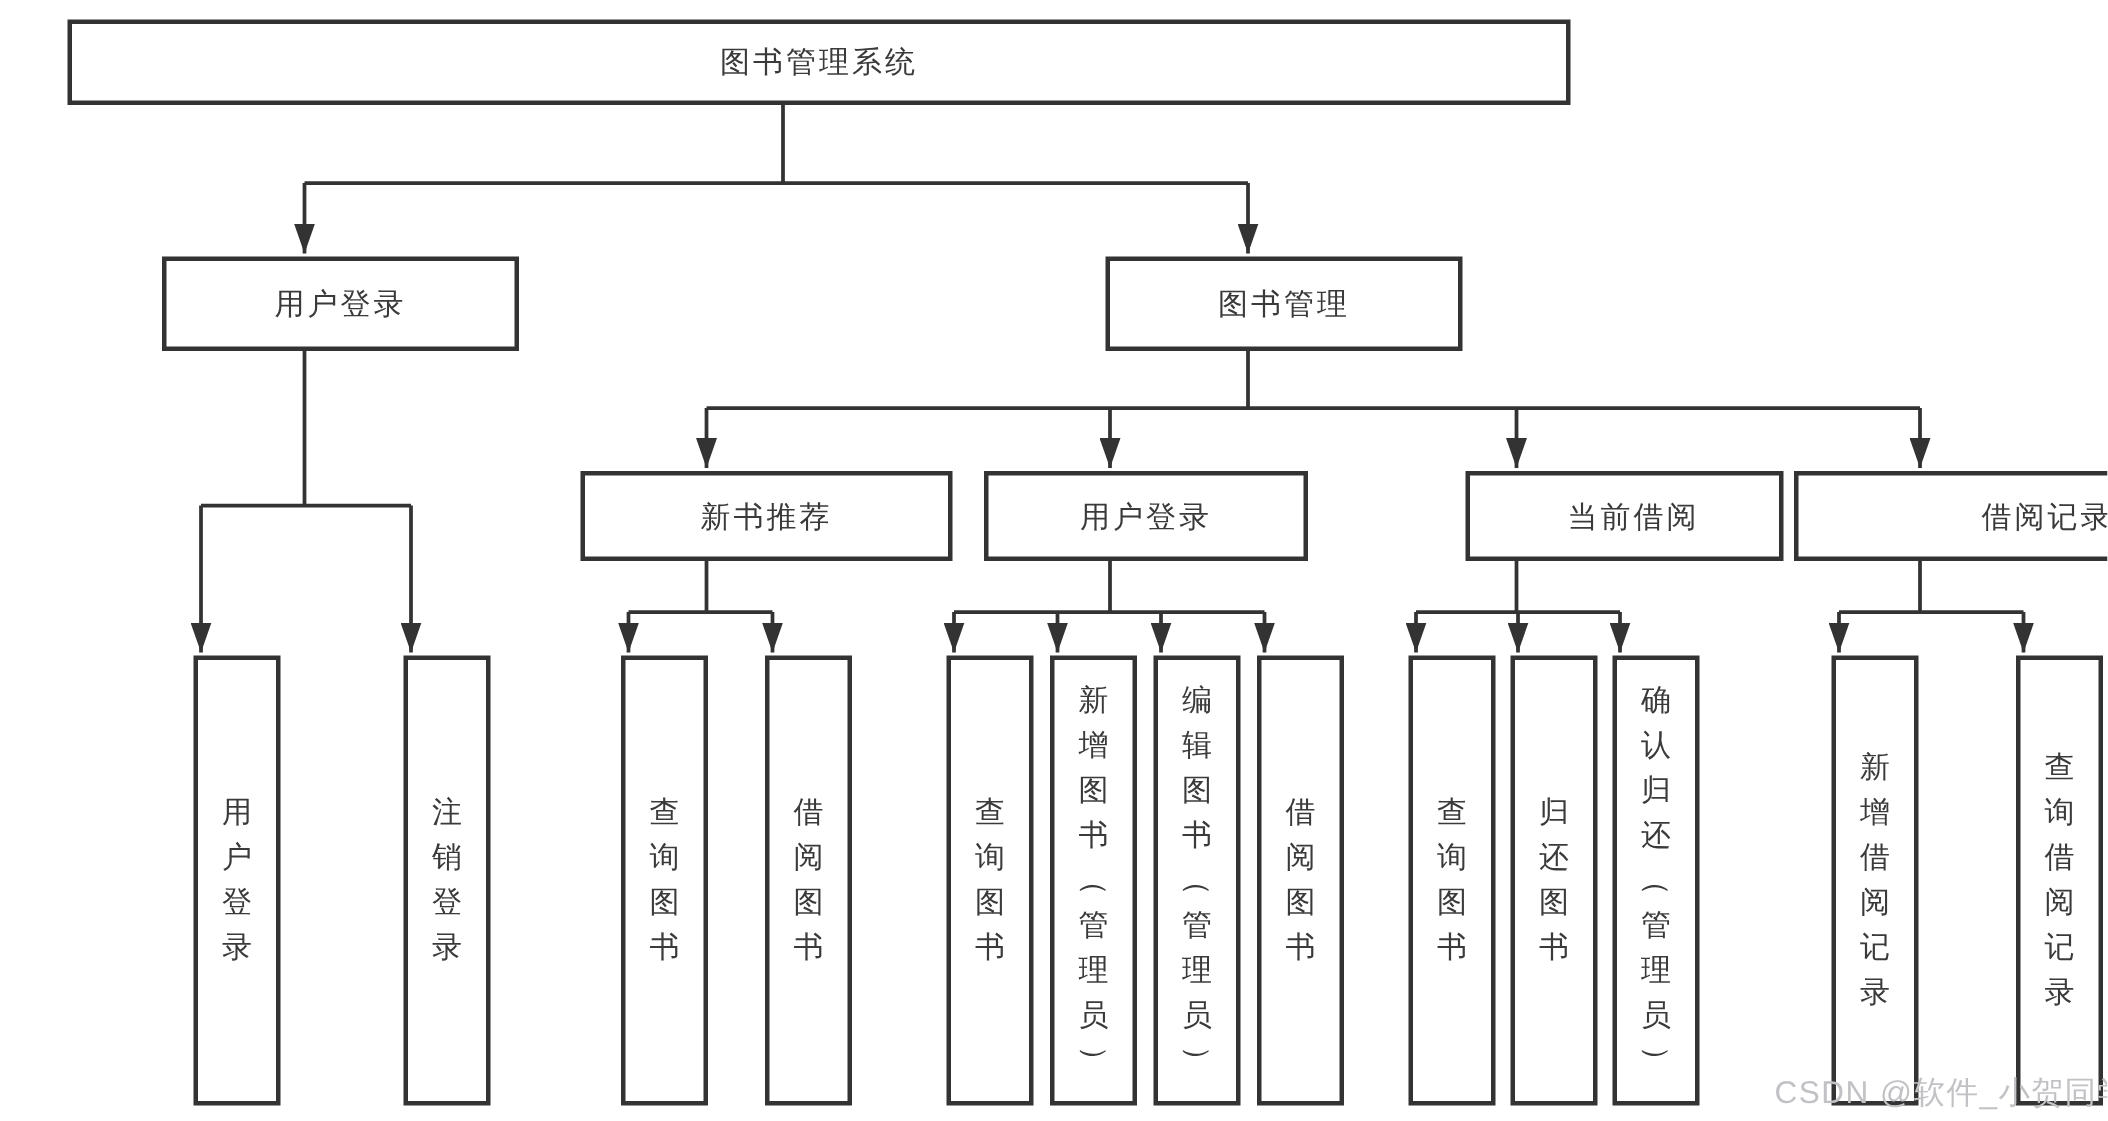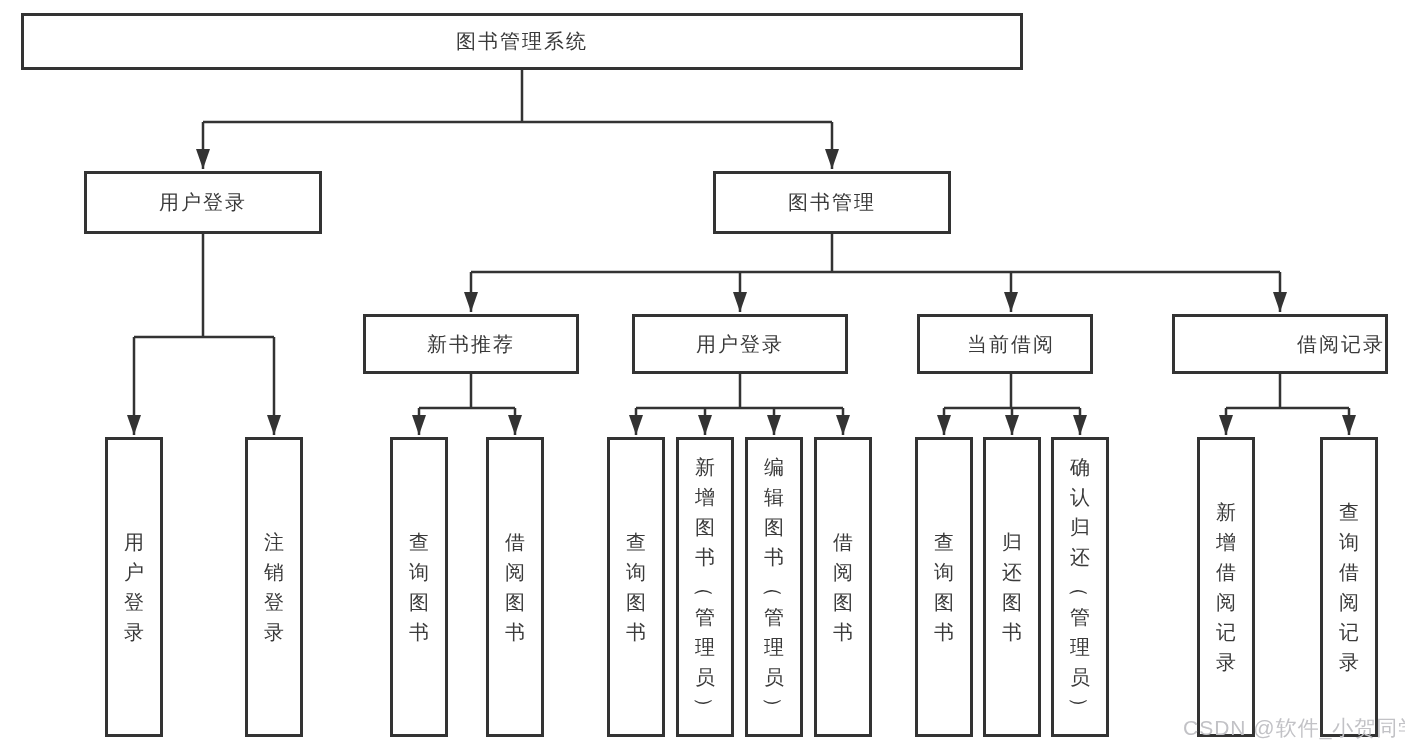--- a/index.html
+++ b/index.html
@@ -12,21 +12,21 @@
   }
   #connectors{position:absolute;left:0;top:0;z-index:1;}
   .ln{stroke:#333333;stroke-width:2.5;fill:none;}
   .box{
     position:absolute;
     box-sizing:border-box;
     border:3px solid #333333;
     background:#ffffff;
     color:#3a3a3a;
     z-index:2;
-    display:flex;align-items:center;justify-content:center;
+    display:flex;align-items:center;justify-content:center;margin-left:24px;
   }
   .hbox span{
     font-size:20px;
     letter-spacing:2px;
     white-space:nowrap;
   }
   .vbox{
     flex-direction:column;
   }
   .vchar{
@@ -92,27 +92,27 @@
     <span>图书管理系统</span>
   </div>
 
   <div class="box hbox" style="left:84px;top:171px;width:238px;height:63px;">
     <span>用户登录</span>
   </div>
   <div class="box hbox" style="left:713px;top:171px;width:238px;height:63px;">
     <span>图书管理</span>
   </div>
 
-  <div class="box hbox" style="left:363px;top:314px;width:216px;height:60px;">
+  <div class="box hbox" style="left:363px;top:314px;width:248px;height:60px;">
     <span>新书推荐</span>
   </div>
   <div class="box hbox" style="left:632px;top:314px;width:216px;height:60px;">
     <span>用户登录</span>
   </div>
-  <div class="box hbox" style="left:917px;top:314px;width:176px;height:60px;padding-left:12px;">
+  <div class="box hbox" style="left:953px;top:314px;width:212px;height:60px;padding-left:12px;">
     <span>当前借阅</span>
   </div>
   <div class="box hbox" style="left:1172px;top:314px;width:216px;height:60px;justify-content:flex-end;">
     <span>借阅记录</span>
   </div>
 
   <div class="box vbox" style="left:105px;top:437px;width:58px;height:300px;">
       <span class="vchar">用</span>
       <span class="vchar">户</span>
       <span class="vchar">登</span>

